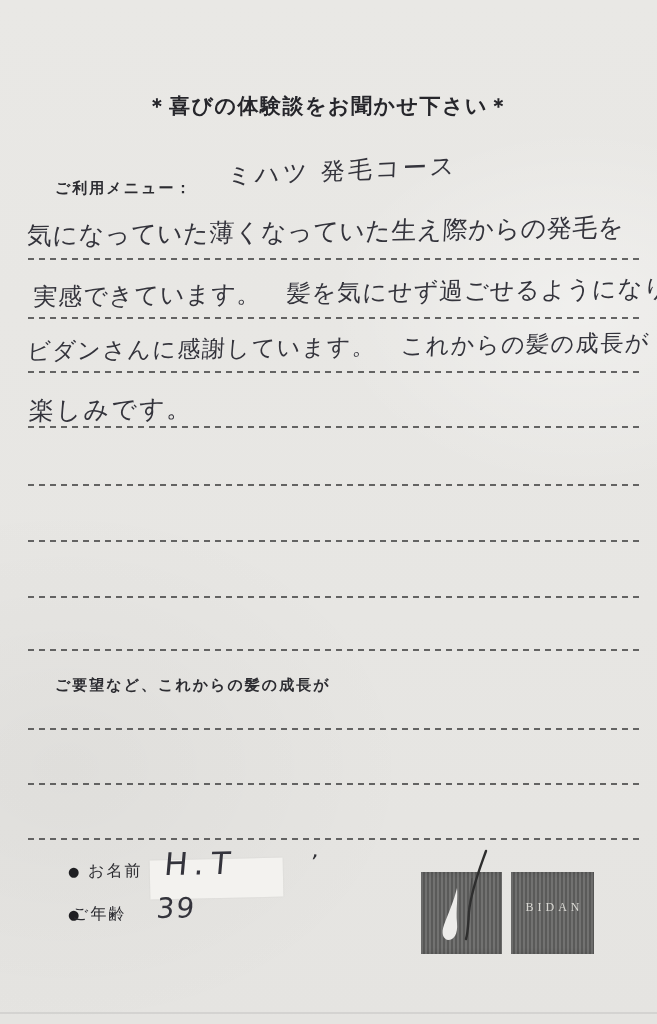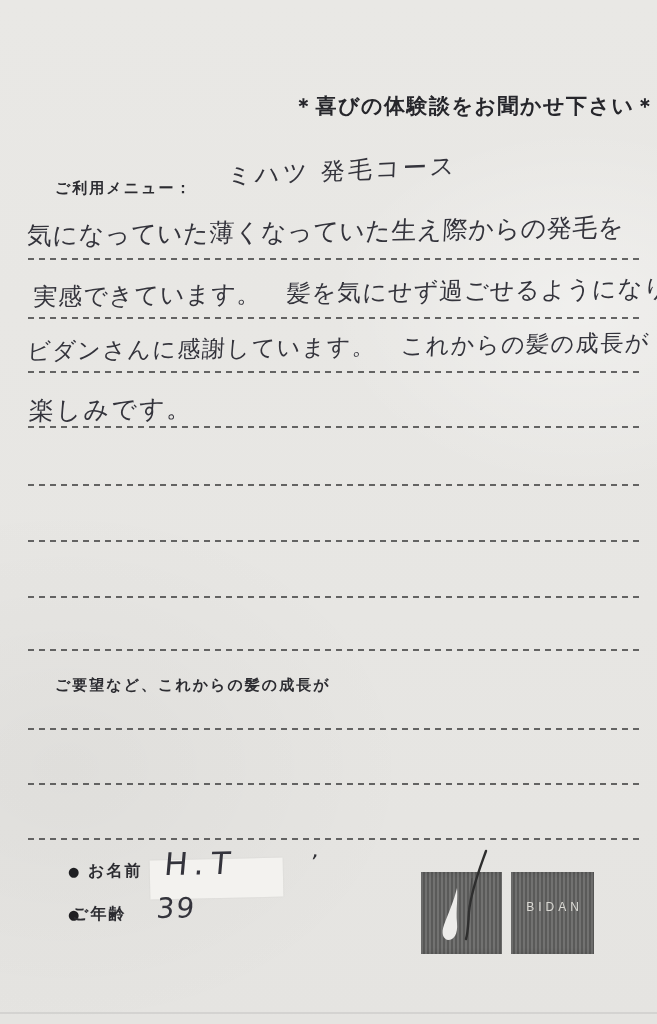--- a/index.html
+++ b/index.html
@@ -7,21 +7,21 @@
     position:relative;width:657px;height:1024px;overflow:hidden;
     background:#e8e7e4;
     background-image:
       radial-gradient(ellipse 420px 300px at 88% 30%, rgba(255,255,255,0.35), rgba(255,255,255,0) 60%),
       radial-gradient(ellipse 500px 380px at 10% 75%, rgba(0,0,0,0.03), rgba(0,0,0,0) 70%),
       linear-gradient(180deg, #e9e8e5 0%, #e7e6e3 60%, #e5e4e1 100%);
     font-family:"Liberation Serif", serif;
   }
   .abs{position:absolute;}
   .title{
-    left:0;right:0;top:92px;text-align:right;
+    left:0;right:0;top:92px;text-align:center;
     font-size:21px;font-weight:bold;letter-spacing:1.5px;color:#26262b;margin:0;
   }
   .printed-label{
     font-weight:bold;color:#2c2c31;font-size:15px;letter-spacing:2px;
   }
   .menu-label{left:55px;top:179px;}
   .request-label{left:55px;top:676px;}
   .hand{
     font-family:"DejaVu Sans", sans-serif;
     color:#34343c;white-space:nowrap;
@@ -31,21 +31,21 @@
   .t1{left:28px;top:219px;font-size:25px;letter-spacing:0.5px;}
   .t2{left:34px;top:281px;font-size:24px;letter-spacing:1px;}
   .t3{left:28px;top:336px;font-size:23px;letter-spacing:1.5px;}
   .t4{left:30px;top:394px;font-size:25px;letter-spacing:2px;}
   .dash{
     left:28px;width:614px;height:2px;
     background-image:repeating-linear-gradient(90deg,#4c4c4c 0,#4c4c4c 6px,transparent 6px,transparent 11px);
     opacity:0.85;
   }
   .bullet{font-size:13px;color:#1f1f22;font-family:"DejaVu Sans", sans-serif;}
-  .field-label{font-weight:bold;color:#2c2c31;font-size:16px;letter-spacing:2px;}
+  .field-label{font-weight:normal;color:#2c2c31;font-size:16px;letter-spacing:2px;}
   .name-bullet{left:68px;top:864px;}
   .name-label{left:88px;top:861px;}
   .age-bullet{left:68px;top:907px;}
   .age-label{left:72px;top:904px;}
   .tape{
     left:150px;top:859px;width:133px;height:39px;background:#f3f2ef;
     transform:rotate(-1.2deg);box-shadow:0 0 2px rgba(0,0,0,0.07);
   }
   .name-value{left:166px;top:846px;font-size:31px;letter-spacing:7px;transform:skewX(-6deg) rotate(-1deg);}
   .age-value{left:158px;top:892px;font-size:28px;letter-spacing:2px;transform:skewX(-6deg) rotate(-1deg);}
@@ -54,21 +54,21 @@
   .sq{
     position:absolute;top:34px;height:82px;background-color:#646463;
     background-image:repeating-linear-gradient(90deg, rgba(255,255,255,0.09) 0 2px, rgba(0,0,0,0.10) 2px 4px);
     box-shadow:inset 0 0 6px rgba(0,0,0,0.15);
   }
   .sq-left{left:11px;width:81px;}
   .sq-right{left:101px;width:83px;}
   .bidan-text{
     position:absolute;left:101px;top:62px;width:83px;text-align:center;
     color:#d9d8d3;font-size:12px;letter-spacing:4px;text-indent:4px;
-    font-family:Liberation Sans, sans-serif;
+    font-family:Liberation Serif, serif;
   }
   .logo-overlay{position:absolute;left:0;top:0;width:195px;height:125px;}
   .paper-edge{left:0;width:657px;top:1012px;height:2px;background:rgba(0,0,0,0.07);}
 </style>
 </head>
 <body>
 
 <div class="paper">
 
   <h1 class="abs title">＊喜びの体験談をお聞かせ下さい＊</h1>

